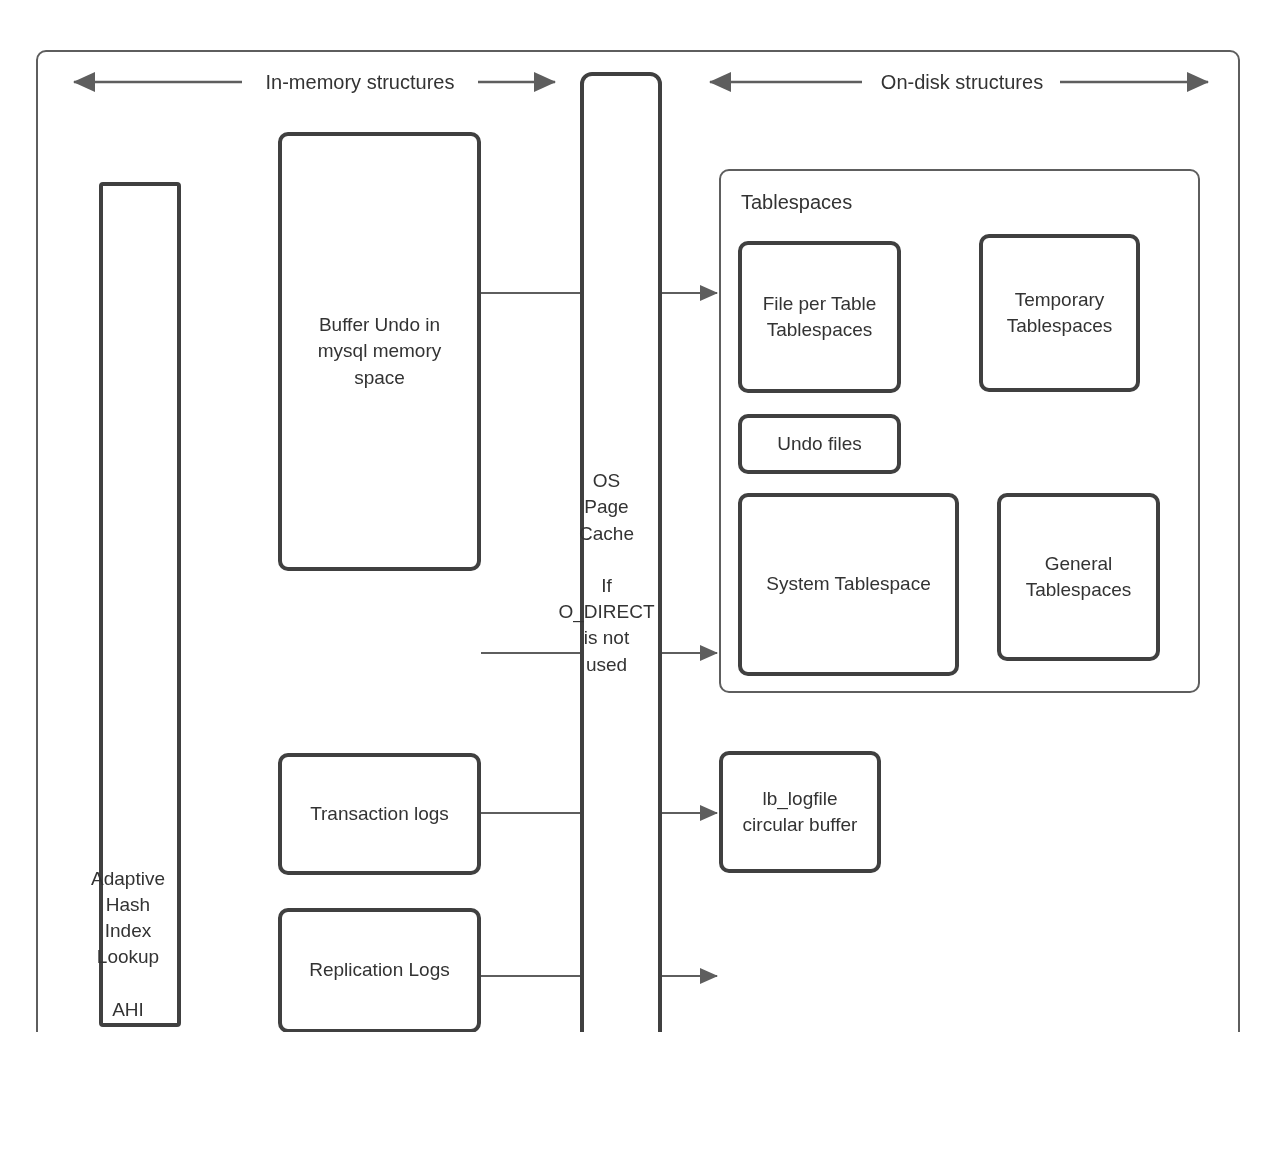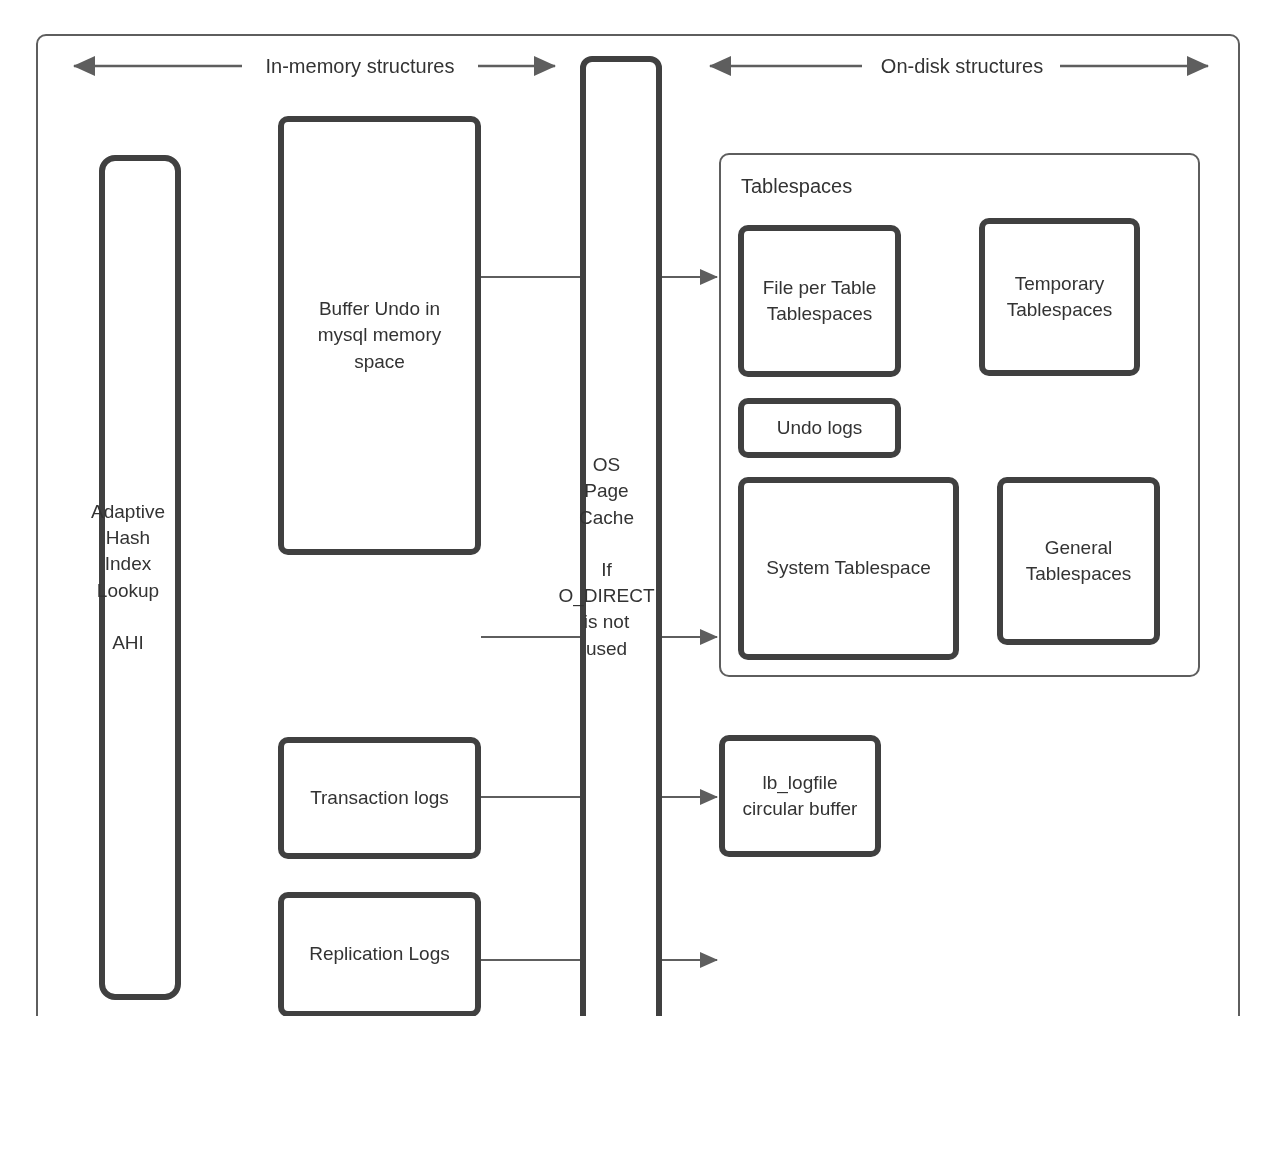--- a/index.html
+++ b/index.html
@@ -8,25 +8,26 @@
     background: #ffffff;
   }
   #canvas {
     position: relative;
     width: 1280px;
     height: 1016px;
     background: #ffffff;
     font-family: "Liberation Sans", sans-serif;
     color: #333333;
     overflow: hidden;
+    margin-top: 16px;
   }
   .box {
     position: absolute;
     box-sizing: border-box;
-    border: 6px solid #404040;
+    border: 4px solid #404040;
     border-radius: 10px;
     background: #ffffff;
     display: flex;
     align-items: center;
     justify-content: center;
     text-align: center;
     font-size: 19px;
     line-height: 1.38;
     color: #333333;
   }
@@ -57,23 +58,23 @@
   svg.lines {
     position: absolute;
     left: 0;
     top: 0;
     width: 1280px;
     height: 1160px;
     pointer-events: none;
   }
   
   #ahi-box {
-    left: 99px; top: 155px; width: 82px; height: 845px;
-    border-radius: 16px;
-    align-items: center;
+    left: 99px; top: 166px; width: 82px; height: 845px;
+    border-radius: 4px;
+    align-items: flex-end;
   }
   #ahi-box .label-txt {
     width: 130px;
     margin-left: -24px;
     font-size: 19px;
   }
   #buffer-pool-box { left: 278px; top: 116px; width: 203px; height: 439px; }
   #change-buffer-box { left: 278px; top: 577px; width: 203px; height: 118px; }
   #transaction-logs-box { left: 278px; top: 737px; width: 203px; height: 122px; }
   #replication-logs-box { left: 278px; top: 892px; width: 203px; height: 125px; }
@@ -192,21 +193,21 @@
     <span class="label-txt">File per Table
 Tablespaces</span>
   </div>
 
   <div class="box" id="temporary-tablespaces-box">
     <span class="label-txt">Temporary
 Tablespaces</span>
   </div>
 
   <div class="box" id="undo-logs-box">
-    <span class="label-txt">Undo logs</span>
+    <span class="label-txt">Undo files</span>
   </div>
 
   <div class="box" id="system-tablespace-box">
     <span class="label-txt">System Tablespace</span>
   </div>
 
   <div class="box" id="general-tablespaces-box">
     <span class="label-txt">General
 Tablespaces</span>
   </div>

